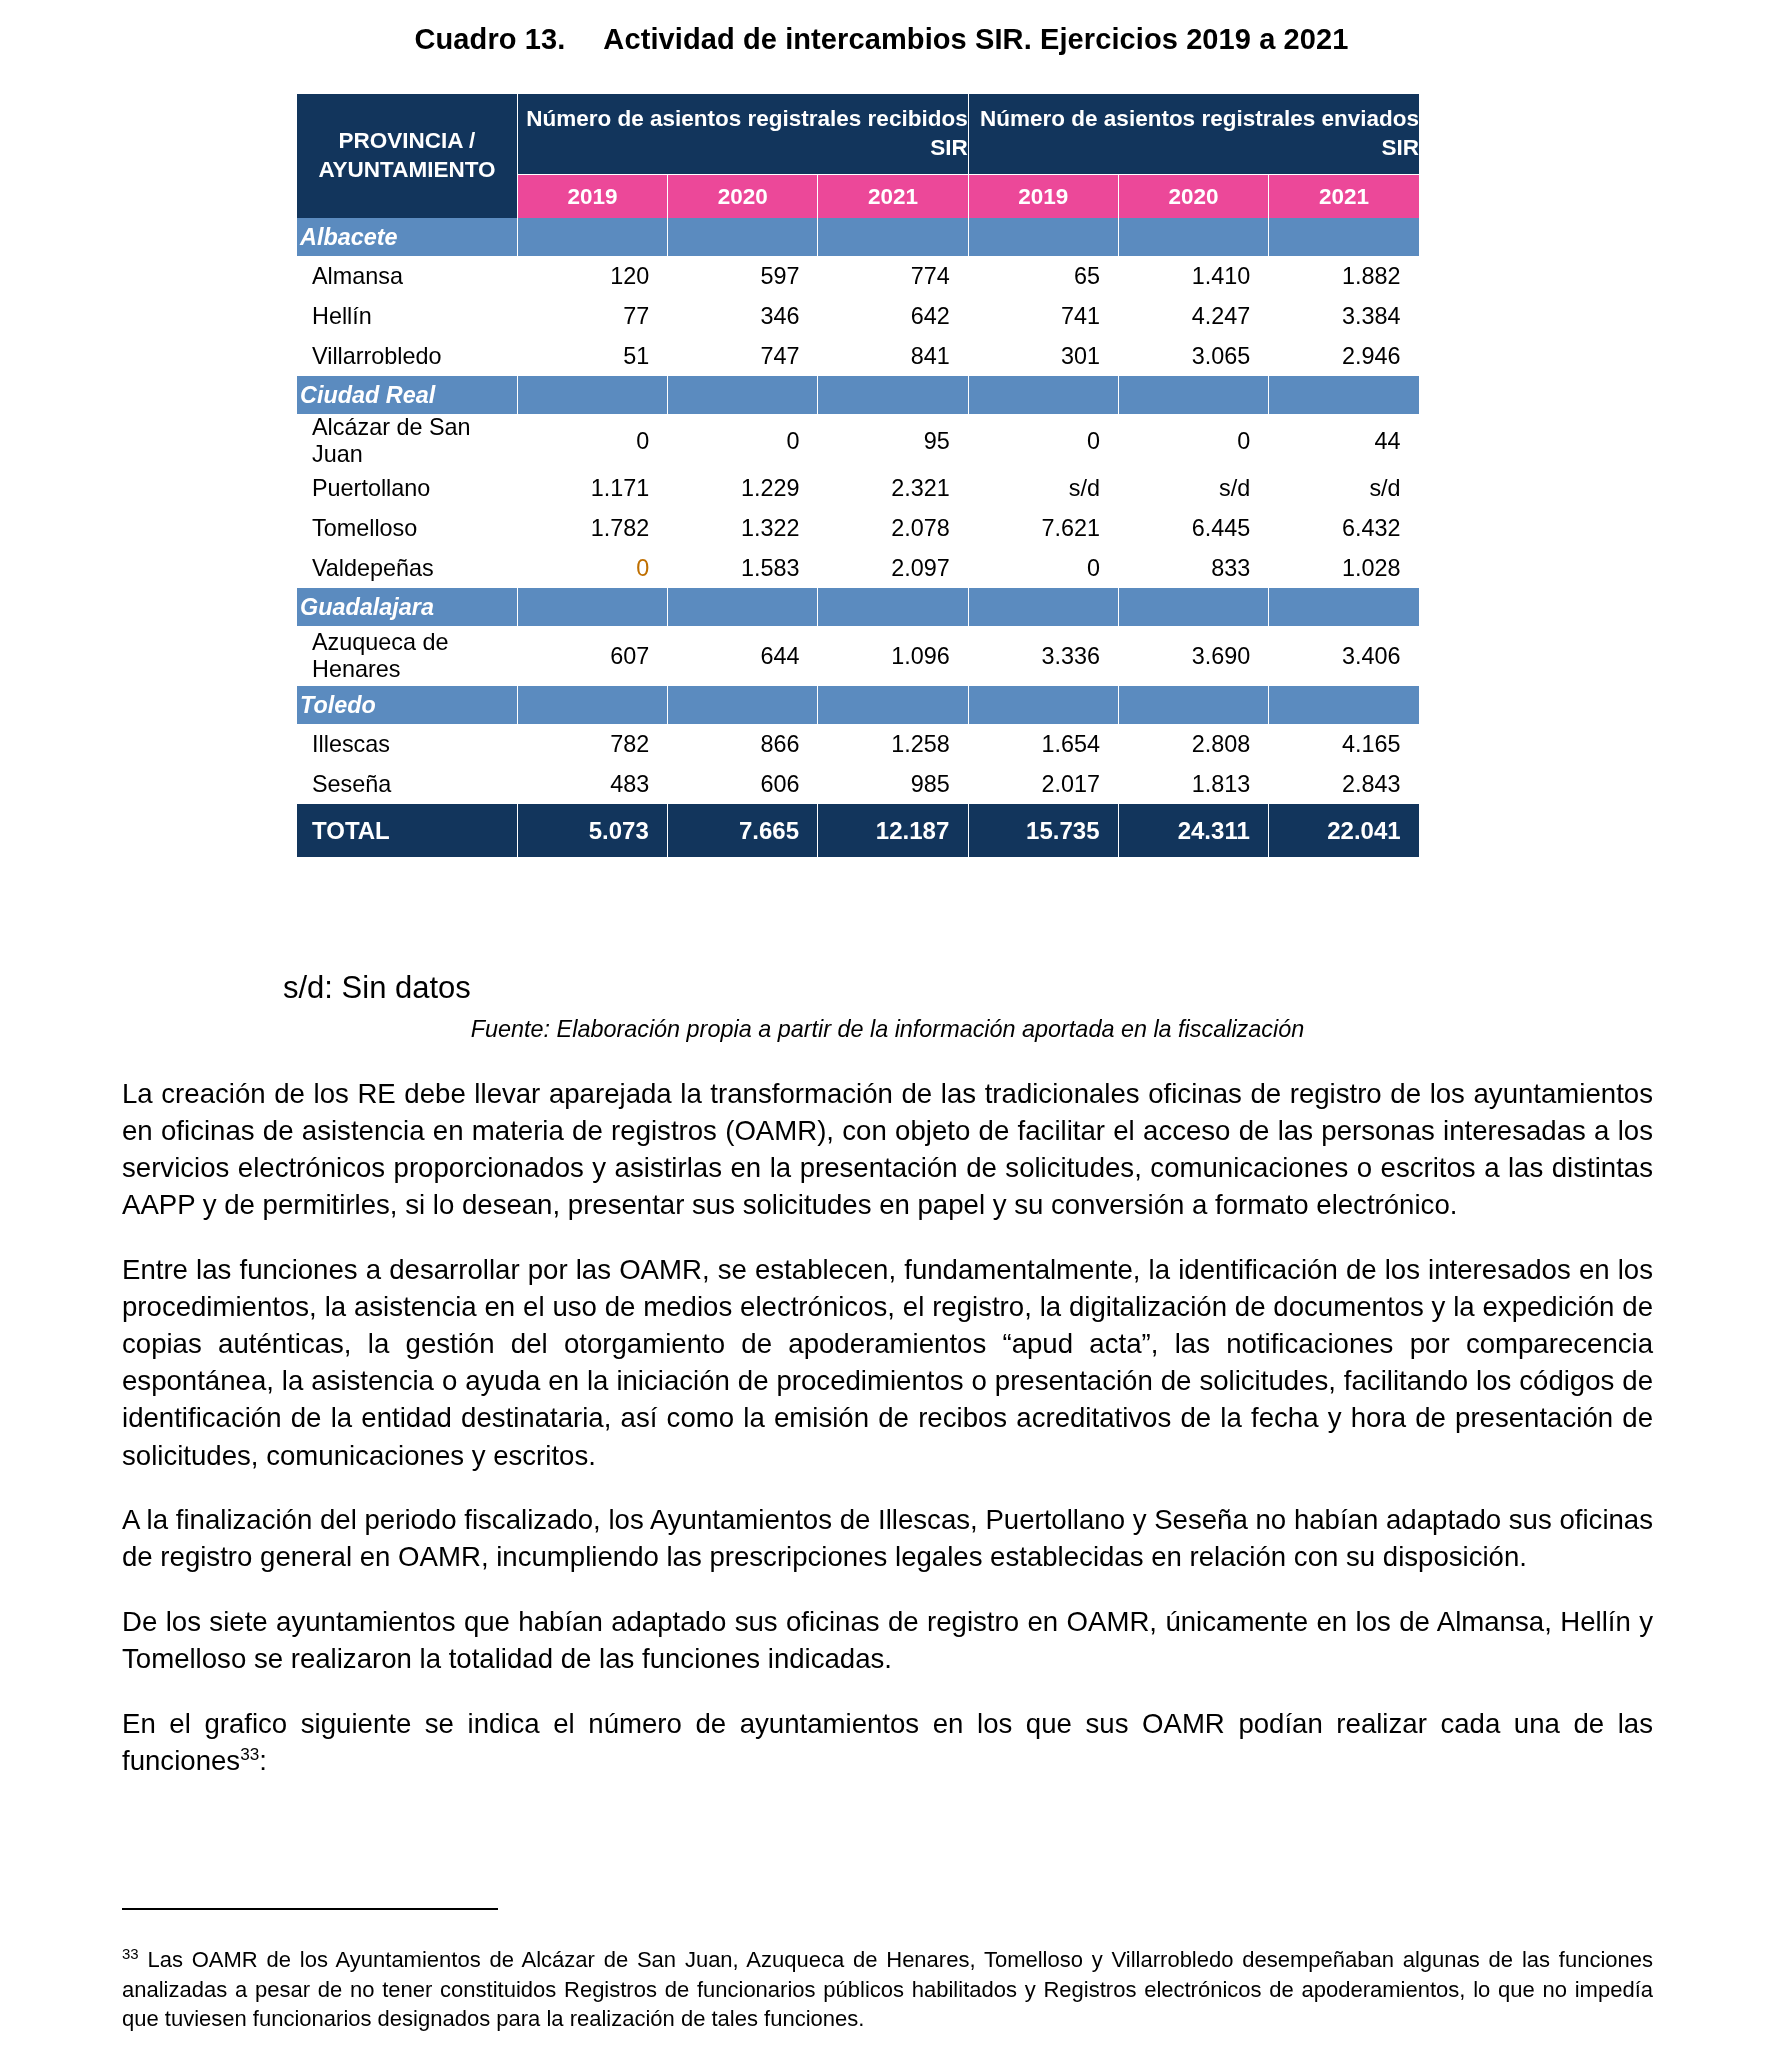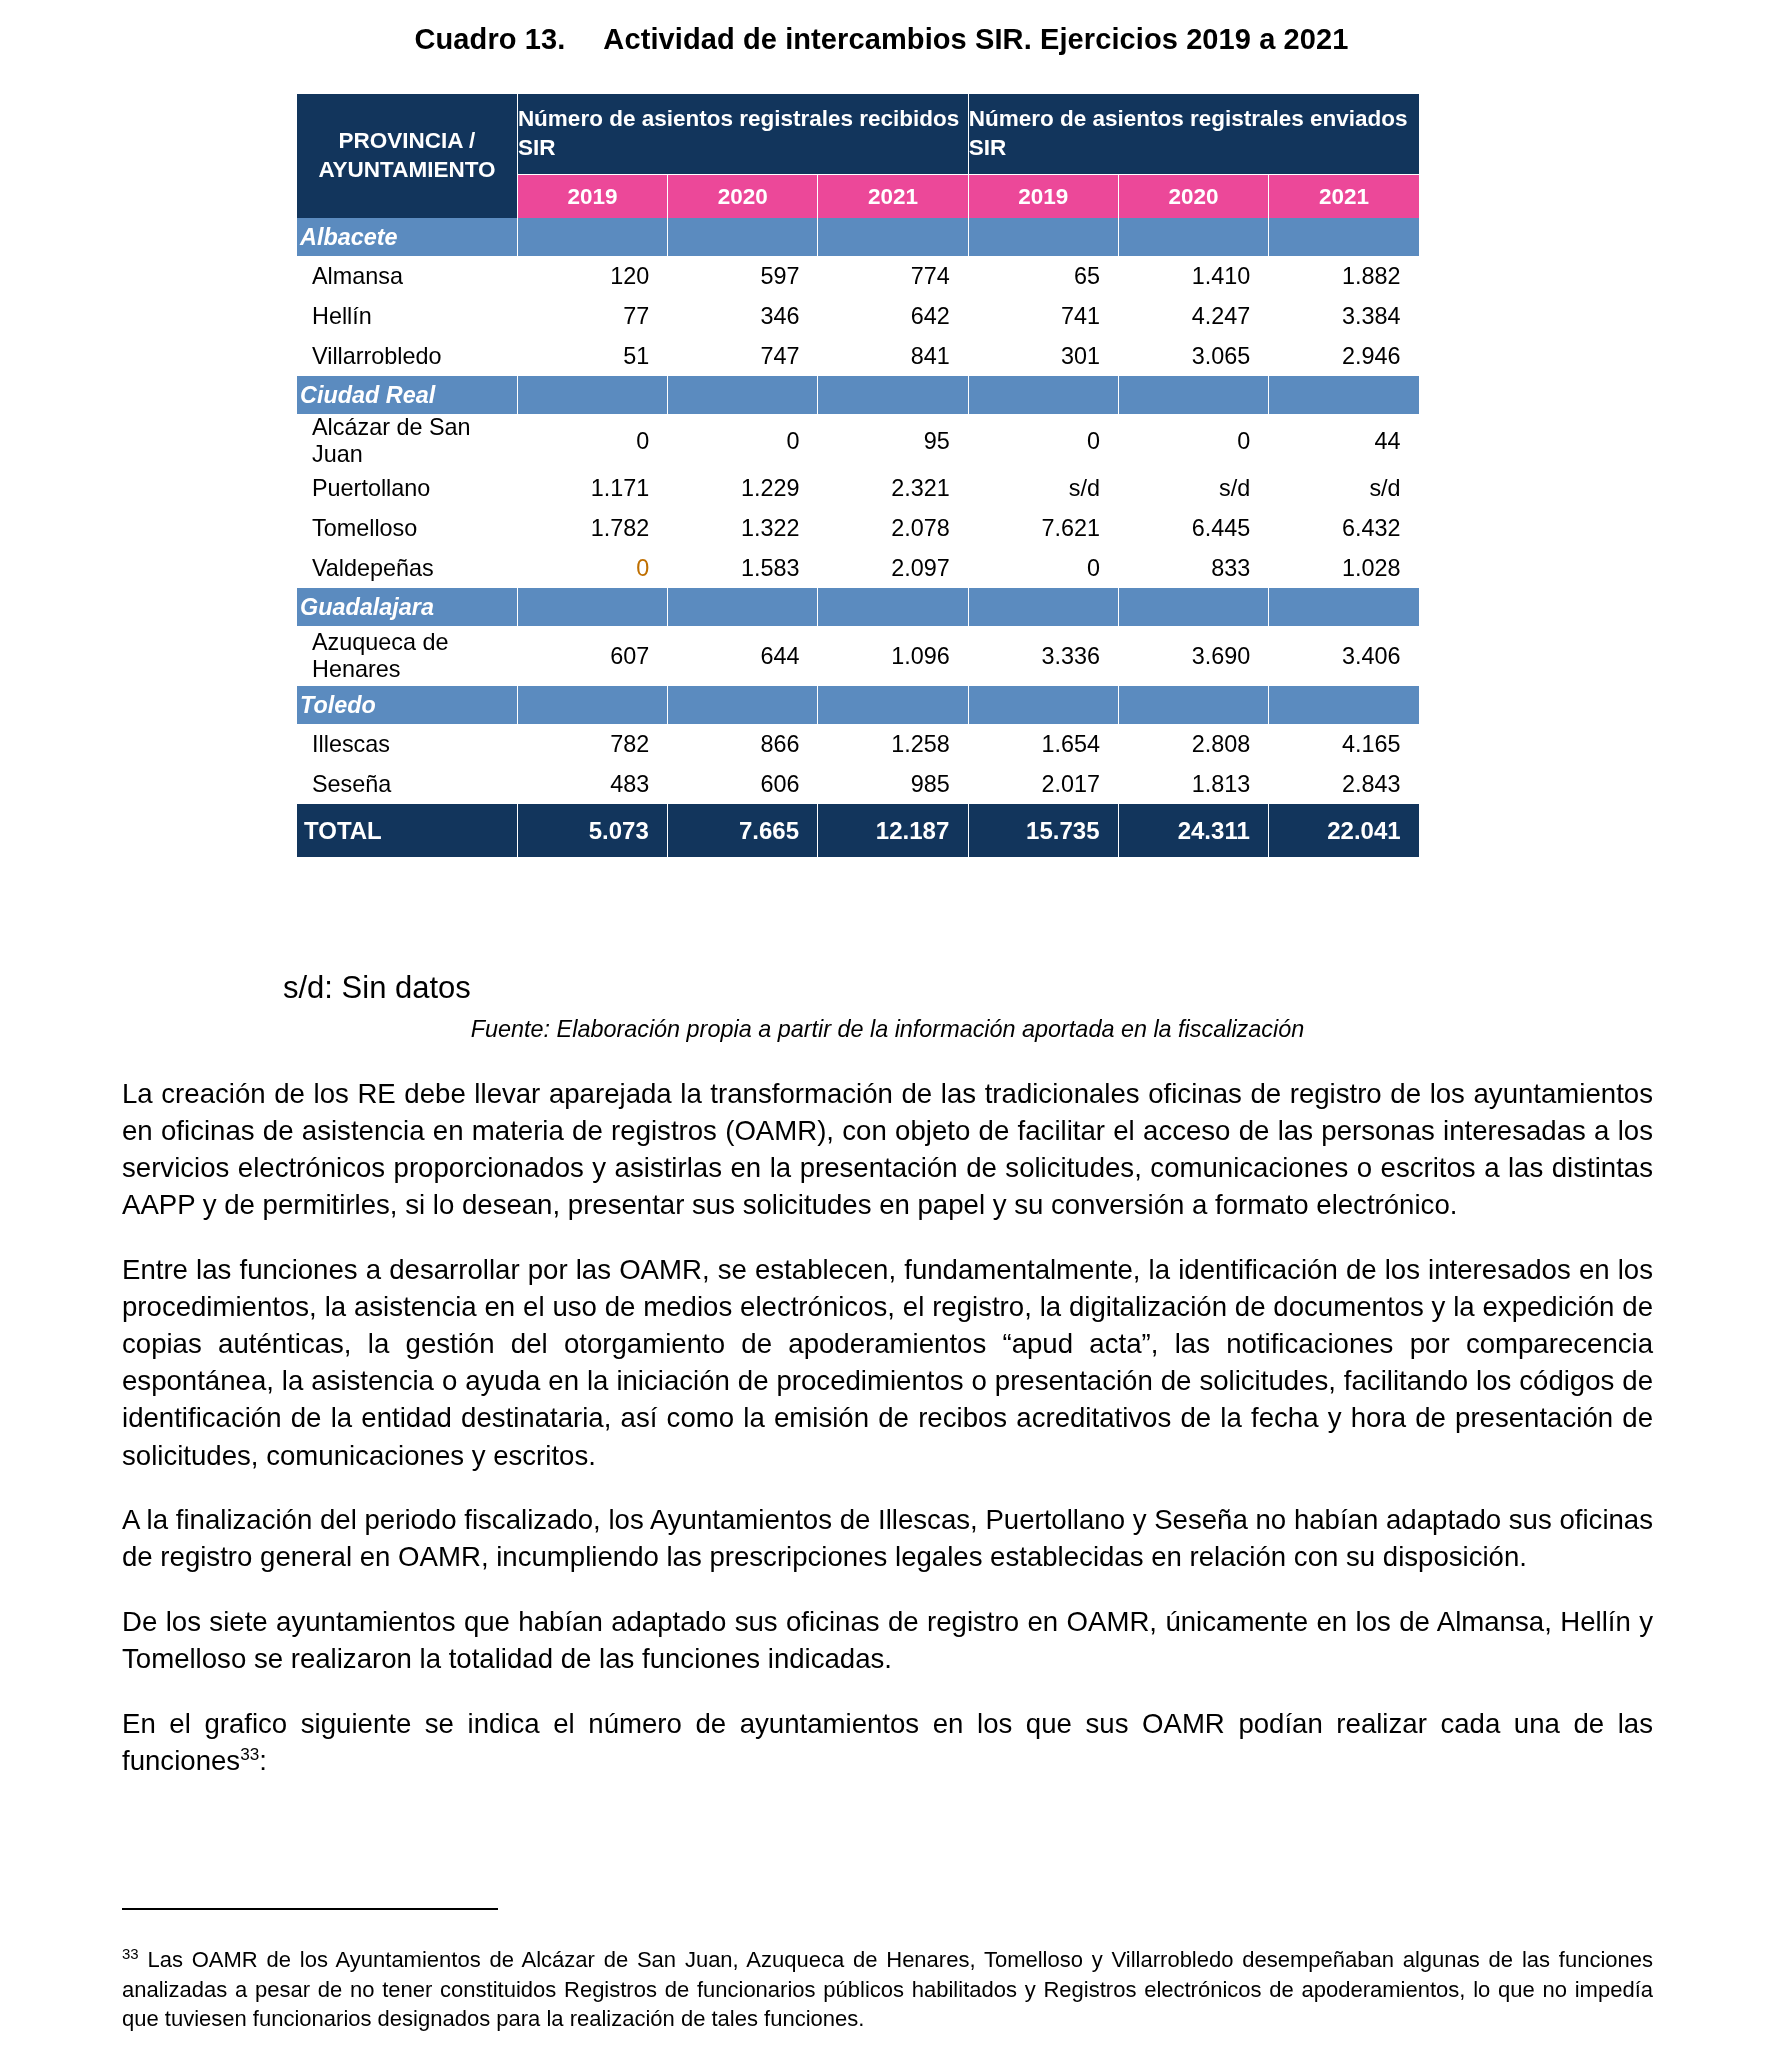--- a/index.html
+++ b/index.html
@@ -24,21 +24,21 @@
   .tbl-wrap { position:absolute; left:297px; top:94px; width:1122px; }
   table.sir { border-collapse:collapse; width:1122px; table-layout:fixed; }
   table.sir col.c-name { width:220px; }
   table.sir col.c-num  { width:150px; }
 
   table.sir th, table.sir td { padding:0; }
 
   .hdr-top th {
     background:#12355c; color:#ffffff;
     font-size:22.5px; font-weight:bold; line-height:1.28;
-    text-align:left; vertical-align:middle;
+    text-align:right; vertical-align:middle;
     height:80px;
     border-left:1.7px solid #ffffff;
   }
   .hdr-top th.first { border-left:none; }
   .hdr-top th.name-cell { text-align:center; }
 
   .hdr-years th {
     background:#ec4899; color:#ffffff;
     font-size:22.5px; font-weight:bold;
     text-align:center; vertical-align:middle;
@@ -68,21 +68,21 @@
   tr.data.two-line td { height:60px; }
   tr.data.two-line td.name { line-height:1.16; }
 
   tr.total td {
     background:#12355c; color:#ffffff;
     font-size:24px; font-weight:bold;
     height:53px; vertical-align:middle;
     border-left:1.7px solid #ffffff;
   }
   tr.total td.first { border-left:none; }
-  tr.total td.name { padding-left:7px; text-align:left; }
+  tr.total td.name { padding-left:15px; text-align:left; }
   tr.total td.num  { padding-right:18.4px; text-align:right; }
 
   
   .note-sd {
     position:absolute; left:283px; top:970px;
     font-size:31px;
   }
   .note-src {
     position:absolute; left:0; top:1016px; width:1775px;
     text-align:center;

